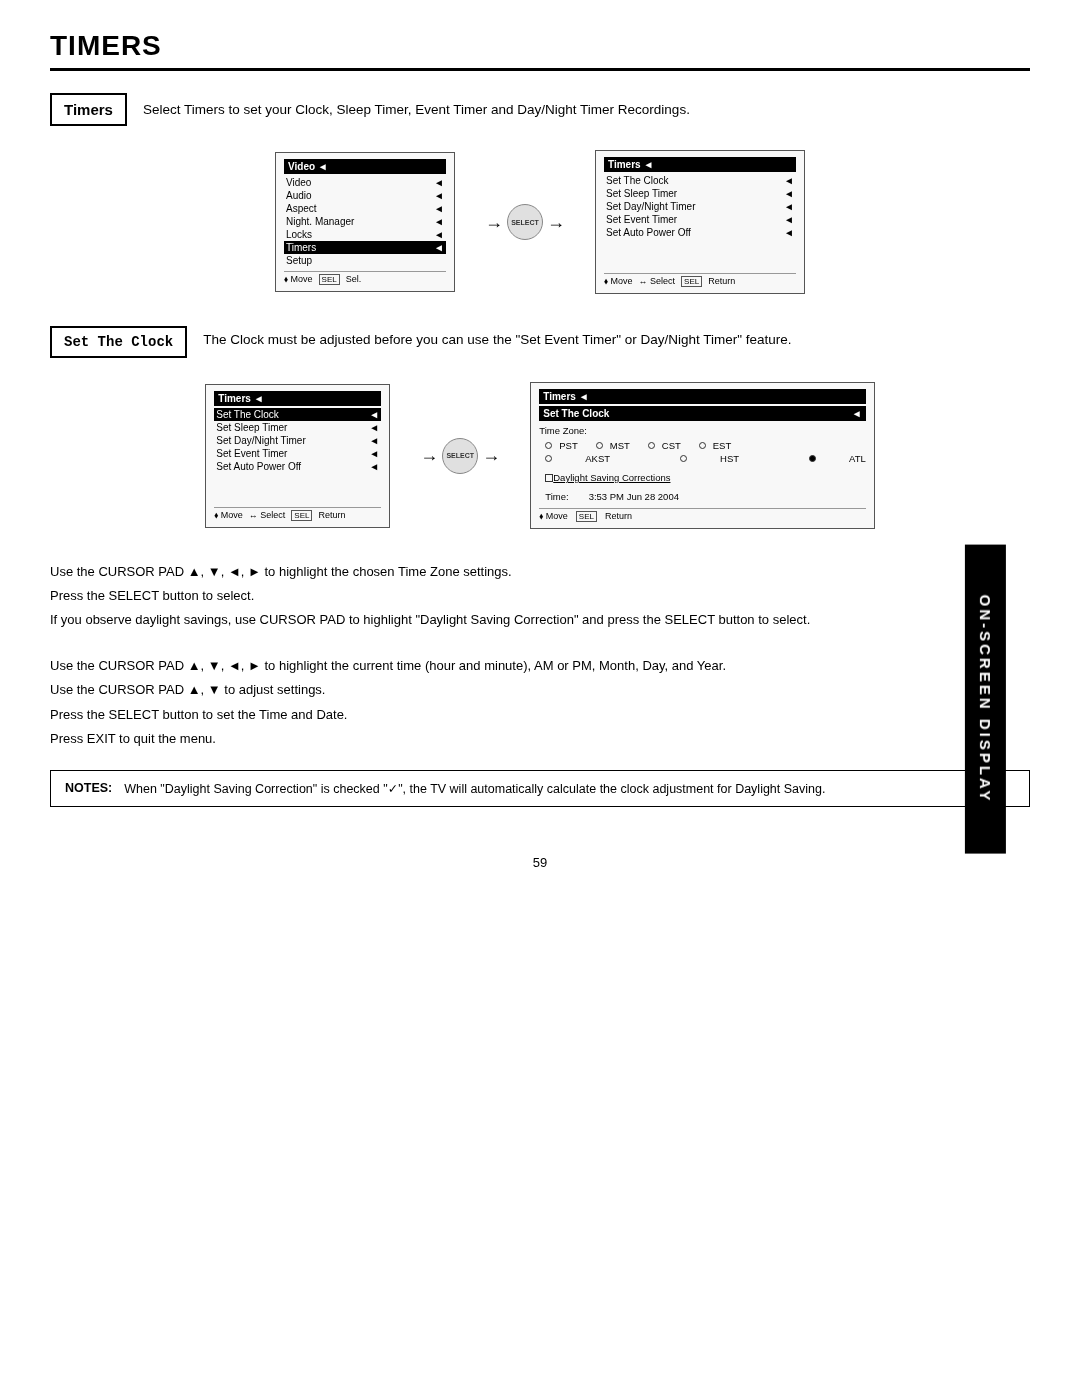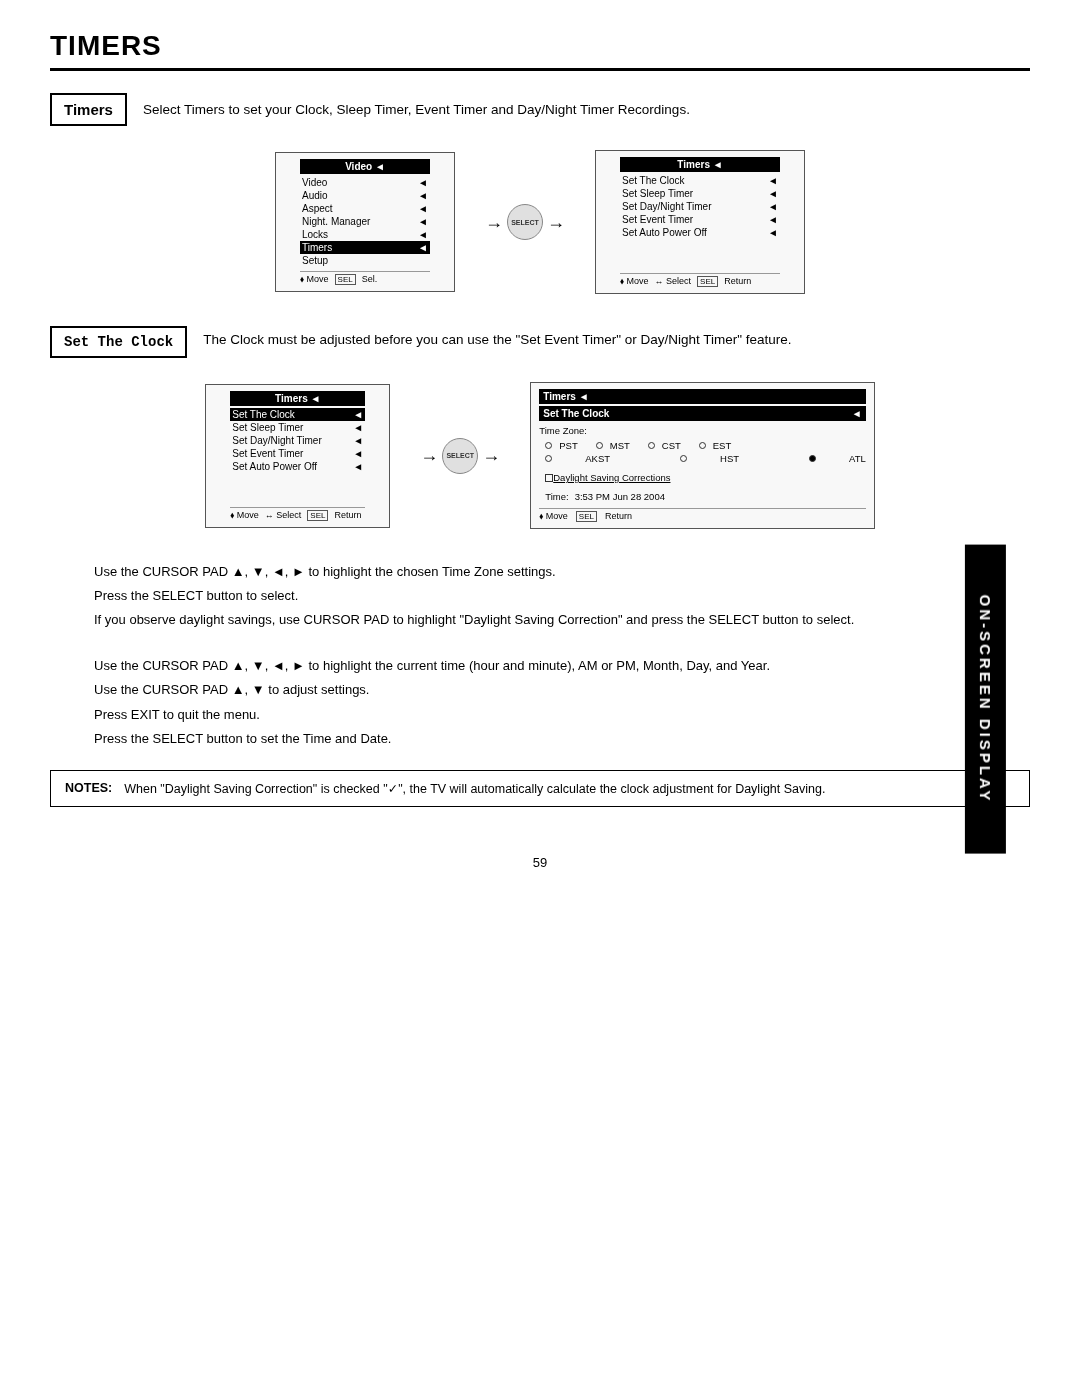--- a/index.html
+++ b/index.html
@@ -51,24 +51,23 @@
       align-items: center;
       justify-content: center;
       margin-bottom: 32px;
       gap: 30px;
     }
 
     
     .screen-box {
       border: 1.5px solid #555;
       background: #f8f8f8;
-      padding: 6px 24px;
+      padding: 6px 8px;
       min-width: 180px;
       font-size: 10.5px;
-      text-align: center;
     }
     .screen-box .menu-item {
       display: flex;
       align-items: center;
       justify-content: space-between;
       padding: 1px 2px;
       font-size: 10px;
     }
     .screen-box .menu-item.highlighted {
       background: #000;
@@ -165,21 +164,21 @@
       text-decoration: underline;
     }
     .checkbox-sq {
       width: 8px;
       height: 8px;
       border: 1px solid #333;
       display: inline-block;
     }
     .time-row {
       display: flex;
-      gap: 6px;
+      gap: 20px;
       font-size: 9.5px;
       margin: 4px 4px;
       text-align: right;
     }
     .screen-footer {
       border-top: 1px solid #999;
       margin-top: 4px;
       padding-top: 2px;
       font-size: 9px;
       display: flex;
@@ -187,21 +186,20 @@
     }
 
     
     .instructions {
       margin: 20px 0;
       line-height: 1.7;
       font-size: 13px;
     }
     .instructions p {
       margin-bottom: 2px;
-      margin-left: 44px;
     }
 
     
     .notes-box {
       border: 1.5px solid #000;
       padding: 10px 14px;
       display: flex;
       gap: 12px;
       margin-top: 16px;
       font-size: 12.5px;
@@ -399,22 +397,22 @@
   </div>
 </div>
 
 <div class="instructions">
   <p>Use the CURSOR PAD ▲, ▼, ◄, ► to highlight the chosen Time Zone settings.</p>
   <p>Press the SELECT button to select.</p>
   <p>If you observe daylight savings, use CURSOR PAD to highlight "Daylight Saving Correction" and press the SELECT button to select.</p>
   <br>
   <p>Use the CURSOR PAD ▲, ▼, ◄, ► to highlight the current time (hour and minute), AM or PM, Month, Day, and Year.</p>
   <p>Use the CURSOR PAD ▲, ▼ to adjust settings.</p>
+  <p>Press the SELECT button to set the Time and Date.</p>
   <p>Press EXIT to quit the menu.</p>
-  <p>Press the SELECT button to set the Time and Date.</p>
 </div>
 
 <div class="notes-box">
   <span class="notes-label">NOTES:</span>
   <span>When "Daylight Saving Correction" is checked "✓", the TV will automatically calculate the clock adjustment for Daylight Saving.</span>
 </div>
 
 <div class="page-number">59</div>
 
 <div style="position:fixed;right:-60px;top:50%;transform:translateY(-50%) rotate(90deg);background:#000;color:#fff;font-size:15px;font-weight:bold;letter-spacing:3px;padding:12px 50px;white-space:nowrap;z-index:100;">ON-SCREEN DISPLAY</div>

